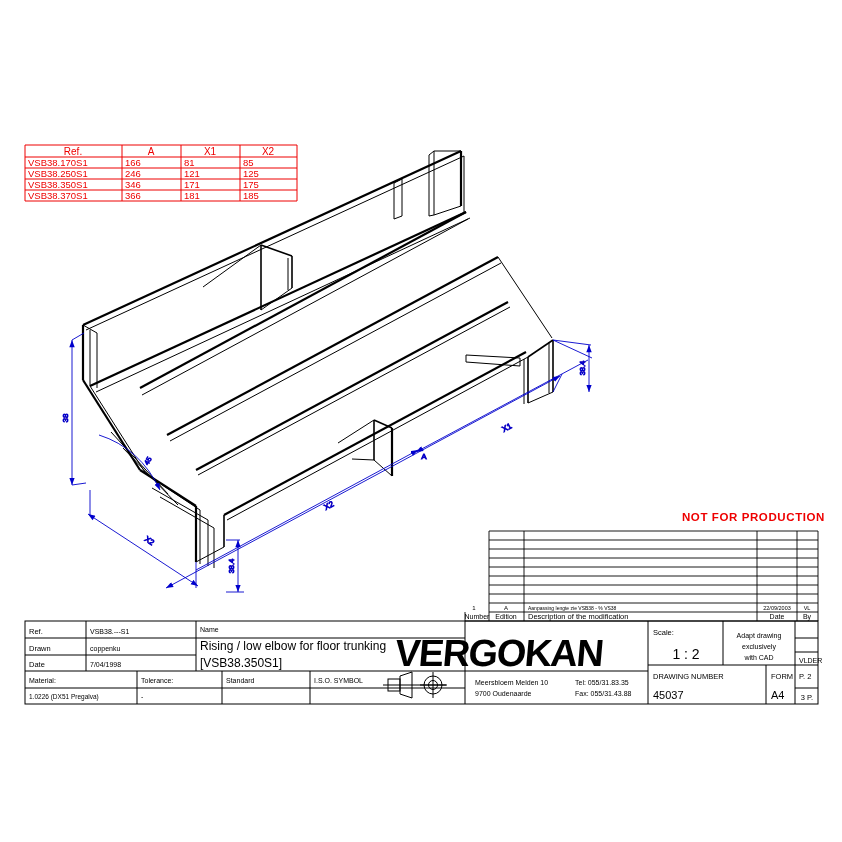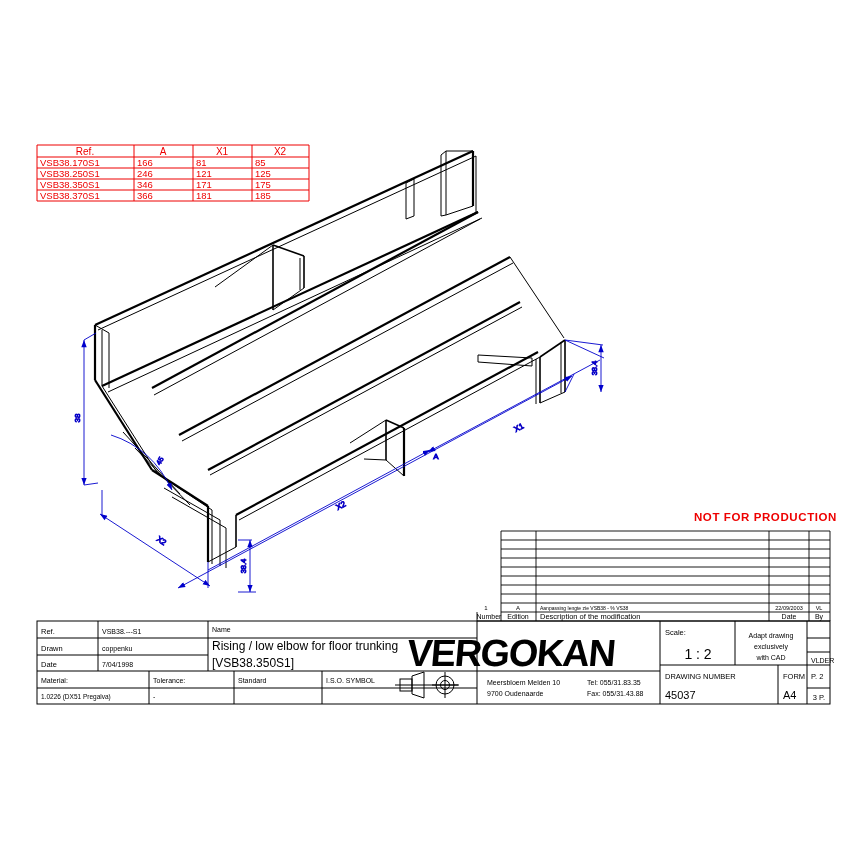--- a/index.html
+++ b/index.html
@@ -10,21 +10,21 @@
   }
   body {
     width: 842px;
     height: 842px;
     font-family: "Liberation Sans", sans-serif;
     overflow: hidden;
     position: relative;
   }
   #sheet {
     position: absolute;
-    left: 12px; top: 0;
+    left: 0; top: 0;
     width: 794px;
     height: 842px;
   }
   #sheet svg {
     display: block;
   }
   text { font-family: "Liberation Sans", sans-serif; }
 </style>
 </head>
 <body>

